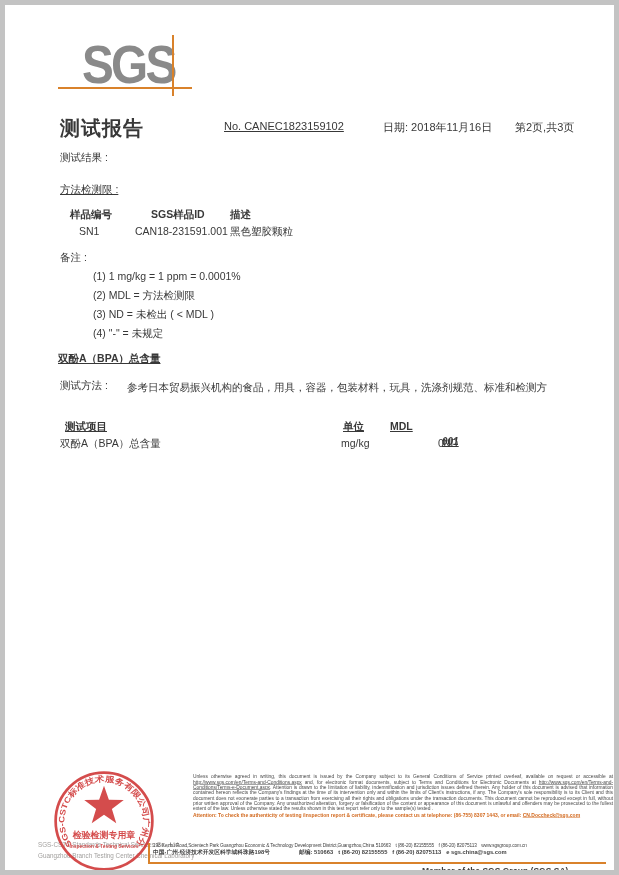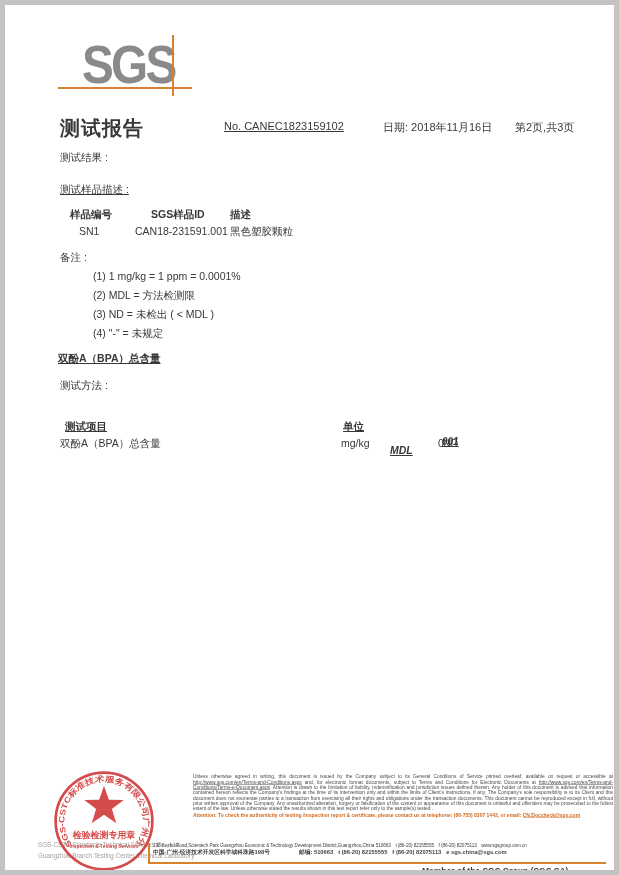--- a/index.html
+++ b/index.html
@@ -60,46 +60,46 @@
   <div class="abs logo-text" style="left:77px; top:33px;">SGS</div>
   <div class="abs orange-h" style="left:53px; top:82px; width:134px;"></div>
   <div class="abs orange-v" style="left:167px; top:30px; height:61px;"></div>
 
   <div class="abs doc-title" style="left:55px; top:110px;">测试报告</div>
   <div class="abs hdr-meta" style="left:219px; top:115px;text-decoration:underline;">No. CANEC1823159102</div>
   <div class="abs hdr-meta" style="left:378px; top:115px;">日期: 2018年11月16日</div>
   <div class="abs hdr-meta" style="left:510px; top:115px;">第2页,共3页</div>
 
   <div class="abs cjk" style="left:55px; top:146px;">测试结果 :</div>
-  <div class="abs cjk underline" style="left:55px; top:178px;">测试样品描述 :</div>
+  <div class="abs cjk underline" style="left:55px; top:178px;">方法检测限 :</div>
 
   <div class="abs cjk-b" style="left:65px; top:203px;">样品编号</div>
   <div class="abs cjk-b" style="left:146px; top:203px;">SGS样品ID</div>
   <div class="abs cjk-b" style="left:225px; top:203px;">描述</div>
 
   <div class="abs cjk" style="left:74px; top:220px;">SN1</div>
   <div class="abs cjk" style="left:130px; top:220px;">CAN18-231591.001</div>
   <div class="abs cjk" style="left:225px; top:220px;">黑色塑胶颗粒</div>
 
   <div class="abs cjk" style="left:55px; top:246px;">备注 :</div>
   <div class="abs note-line" style="left:88px; top:265px;">(1) 1 mg/kg = 1 ppm = 0.0001%</div>
   <div class="abs note-line" style="left:88px; top:284px;text-align:center;">(2) MDL = 方法检测限</div>
   <div class="abs note-line" style="left:88px; top:303px;">(3) ND = 未检出 ( &lt; MDL )</div>
   <div class="abs note-line" style="left:88px; top:322px;">(4) "-" = 未规定</div>
 
   <div class="abs cjk-b underline" style="left:53px; top:347px;">双酚A（BPA）总含量</div>
 
   <div class="abs cjk" style="left:55px; top:374px;">测试方法 :</div>
   <div class="abs cjk" style="left:122px; top:372px; width:450px; line-height:20px;">
-    <br>
+    <span>参考日本贸易振兴机构的食品，用具，容器，包装材料，玩具，洗涤剂规范、标准和检测方</span><br>
   </div>
 
   <div class="abs th" style="left:60px;  top:415px;">测试项目</div>
   <div class="abs th" style="left:338px; top:415px;">单位</div>
-  <div class="abs th" style="left:385px; top:439px;font-style:italic;">MDL</div>
+  <div class="abs th" style="left:385px; top:415px;">MDL</div>
   <div class="abs th-i" style="left:437px; top:415px;">001</div>
 
   <div class="abs cjk" style="left:55px;  top:432px;">双酚A（BPA）总含量</div>
   <div class="abs cjk" style="left:336px; top:432px;">mg/kg</div>
   <div class="abs cjk" style="left:388px; top:432px;margin-left:45px;">0.1</div>
   <div class="abs cjk" style="left:438px; top:432px;">ND</div>
 
   <div class="abs company-lines" style="left:33px; top:834px;">
     <div>SGS-CSTC Standards Technical Services Co., Ltd.</div>
     <div>Guangzhou Branch Testing Center Chemical Laboratory</div>

